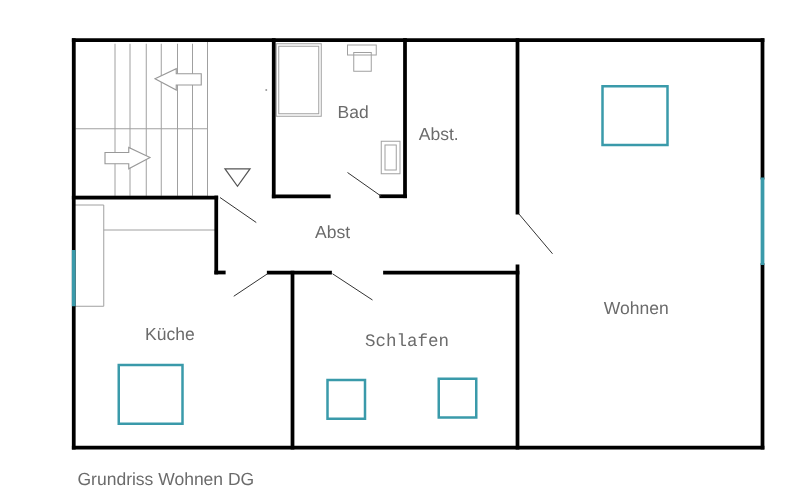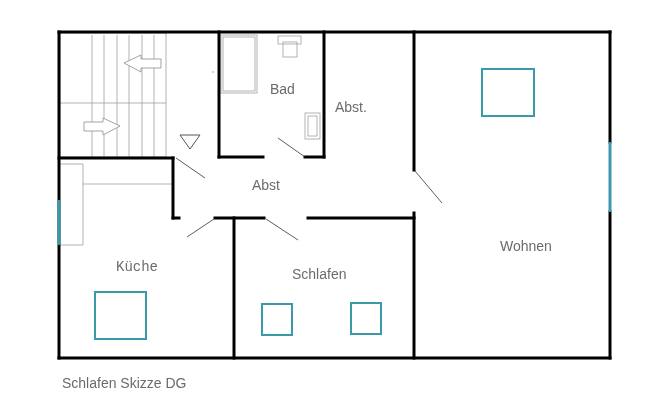--- a/index.html
+++ b/index.html
@@ -89,16 +89,16 @@
     <rect x="262" y="304" width="30" height="31"></rect>
     <rect x="351" y="303" width="30" height="31"></rect>
   </g>
   <line x1="610" y1="142" x2="610" y2="212" stroke="#3a9aaa" stroke-width="3"></line>
   <line x1="59" y1="200" x2="59" y2="245" stroke="#3a9aaa" stroke-width="3"></line>
 </svg>
 
 <div class="label" style="left:270px;top:81px;">Bad</div>
 <div class="label" style="left:335px;top:99px;">Abst.</div>
 <div class="label" style="left:252px;top:177px;">Abst</div>
-<div class="label" style="left:483px;top:238px;margin-left:17px;">Wohnen</div>
-<div class="label" style="left:116px;top:259px;font-family:Liberation Mono, monospace;">Küche</div>
-<div class="label" style="left:292px;top:266px;">Schlafen</div>
-<div class="caption">Schlafen Skizze DG</div>
+<div class="label" style="left:483px;top:238px;">Wohnen</div>
+<div class="label" style="left:116px;top:259px;">Küche</div>
+<div class="label" style="left:292px;top:266px;font-family:Liberation Mono, monospace;">Schlafen</div>
+<div class="caption">Grundriss Wohnen DG</div>
 
 </body></html>

